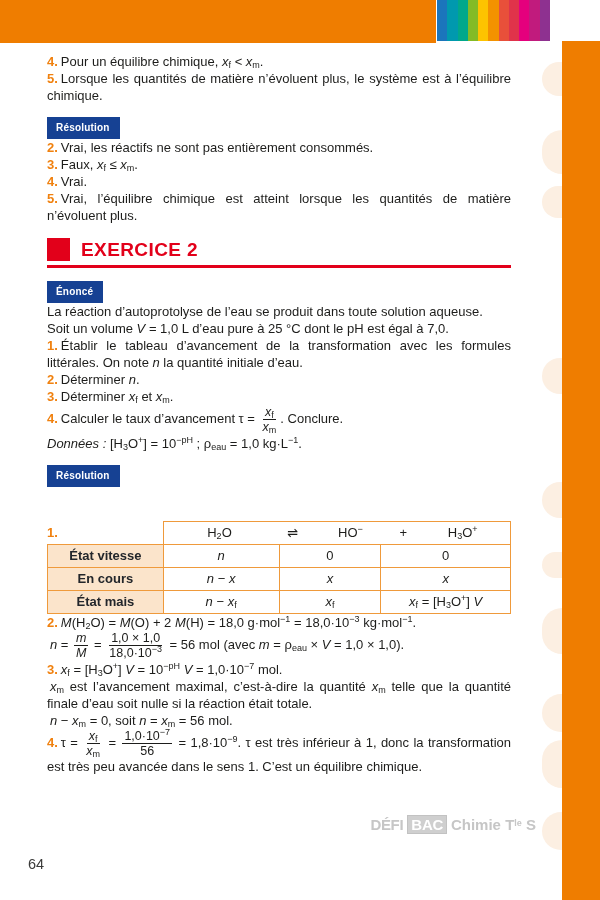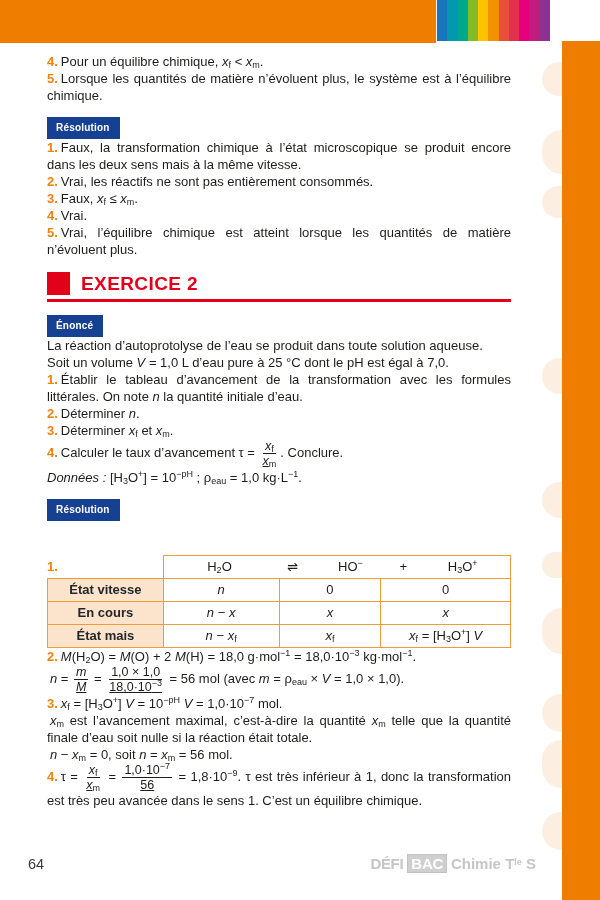--- a/index.html
+++ b/index.html
@@ -32,38 +32,38 @@
     border-bottom:3px solid var(--red,#e2001a);padding-bottom:4px;}
   .ex-square{width:23px;height:23px;background:var(--red,#e2001a);}
   .ex-title{color:var(--red,#e2001a);font-weight:bold;font-size:19px;letter-spacing:.4px;}
   .para{margin-top:0;}
   .para-top{margin-top:9px;}
   .donnees{margin-top:6px;}
   
   .frac{display:inline-flex;flex-direction:column;align-items:center;vertical-align:middle;
     line-height:1.15;margin:0 2px;font-size:12.5px;}
   .frac .fn{border-bottom:1.3px solid currentColor;padding:0 2px;}
-  .frac .fd{padding:0 2px;text-decoration:underline;}
+  .frac .fd{padding:0 2px;}
   
   .table-wrap{position:relative;margin-top:6px;}
   .tnum{position:absolute;left:0;top:3px;}
   table{border-collapse:collapse;width:100%;margin-top:34px;}
   td{border:1.5px solid var(--table-border,#ef9a3b);text-align:center;
     font-size:13px;padding:2px 3px;height:18px;}
   td.nocell{border:none;background:transparent;}
   td.lbl{background:var(--table-label-bg,#fbe4cb);font-weight:bold;color:#23262b;}
   .eqflex{display:flex;align-items:center;}
   .eqflex .c1{width:31%;text-align:center;}
   .eqflex .s1{width:12%;text-align:center;}
   .eqflex .c2{width:22%;text-align:center;}
   .eqflex .s2{width:9%;text-align:center;}
   .eqflex .c3{width:26%;text-align:center;}
   
   .footer-page{position:absolute;left:28px;top:856px;font-size:14.5px;color:#3a3a39;z-index:2;}
-  .brand{position:absolute;right:64px;top:854px;display:flex;align-items:baseline;gap:4px;
+  .brand{position:absolute;right:64px;top:815px;display:flex;align-items:baseline;gap:4px;
     color:var(--footer-gray,#c6c6c6);font-weight:bold;font-size:15px;z-index:2;}
   .b-defi{letter-spacing:-.3px;}
   .b-bac{background:#cfcfcf;color:#fff;padding:0 3px;border:1px solid #c2c2c2;letter-spacing:-.3px;text-align:center;}
   .b-sup{font-size:9px;vertical-align:4px;}
 </style>
 </head>
 <body>
 
 <div class="top-band"></div>
 <div class="stripes">
@@ -94,21 +94,20 @@
 </div>
 
 <div class="content">
 
   
   <p class="item first"><span class="onum">4.</span><span>Pour un équilibre chimique, <i>x</i><sub>f</sub> &lt; <i>x</i><sub>m</sub>.</span></p>
   <p class="item"><span class="onum">5.</span><span>Lorsque les quantités de matière n’évoluent plus, le système est à l’équilibre chimique.</span></p>
 
   
   <div class="badge">Résolution</div>
-  <p class="item first"><span class="onum">1.</span><span>Faux, la transformation chimique à l’état microscopique se produit encore dans les deux sens mais à la même vitesse.</span></p>
   <p class="item"><span class="onum">2.</span><span>Vrai, les réactifs ne sont pas entièrement consommés.</span></p>
   <p class="item"><span class="onum">3.</span><span>Faux, <i>x</i><sub>f</sub> ≤ <i>x</i><sub>m</sub>.</span></p>
   <p class="item"><span class="onum">4.</span><span>Vrai.</span></p>
   <p class="item"><span class="onum">5.</span><span>Vrai, l’équilibre chimique est atteint lorsque les quantités de matière n’évoluent plus.</span></p>
 
   
   <div class="ex-head">
     <span class="ex-square"></span>
     <span class="ex-title">EXERCICE 2</span>
   </div>

